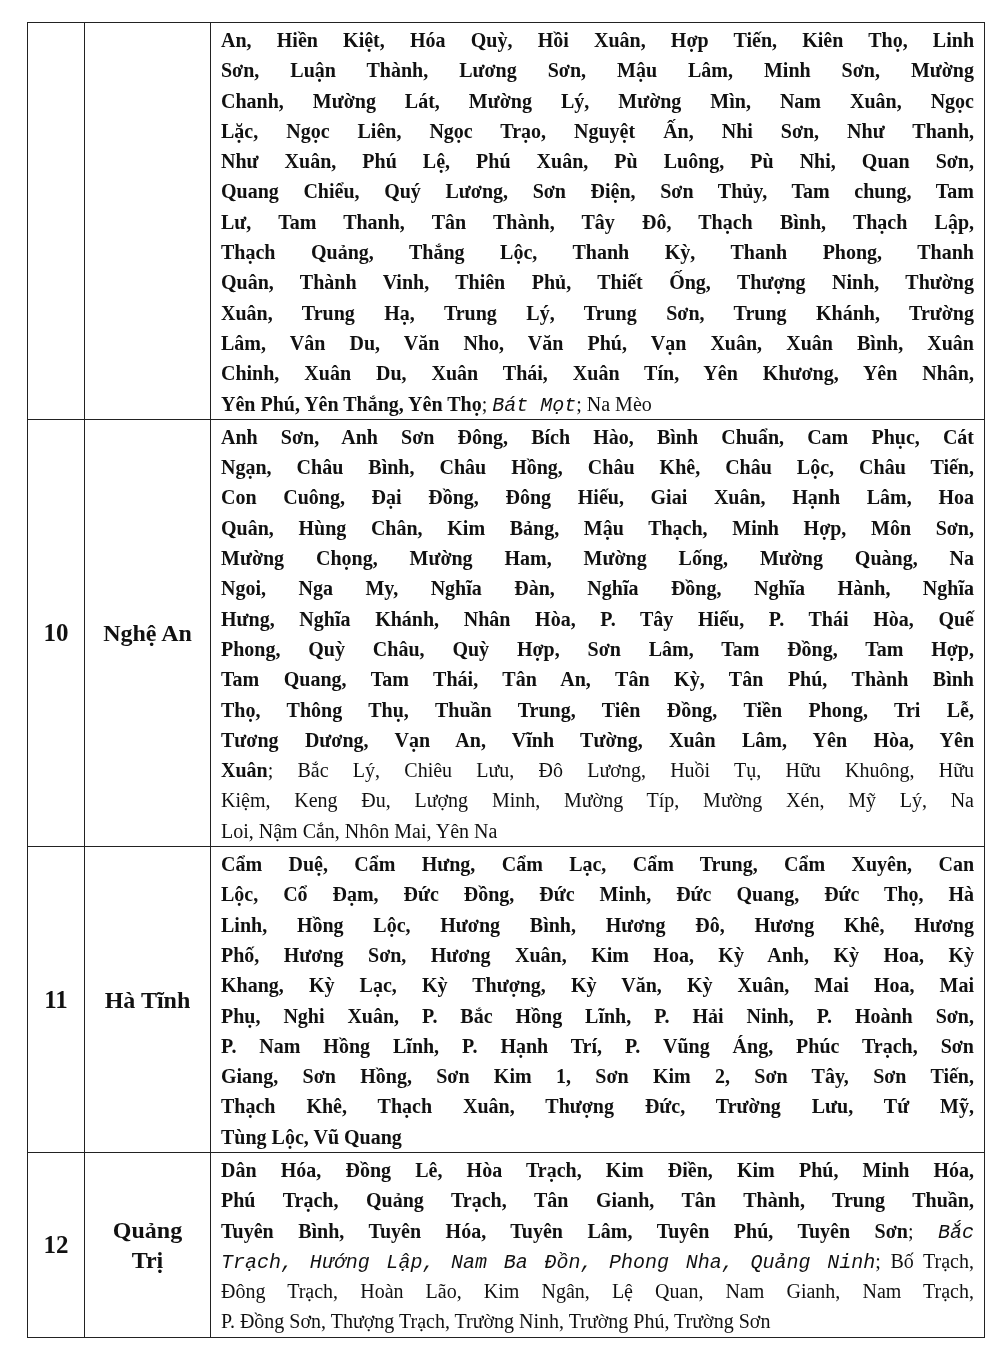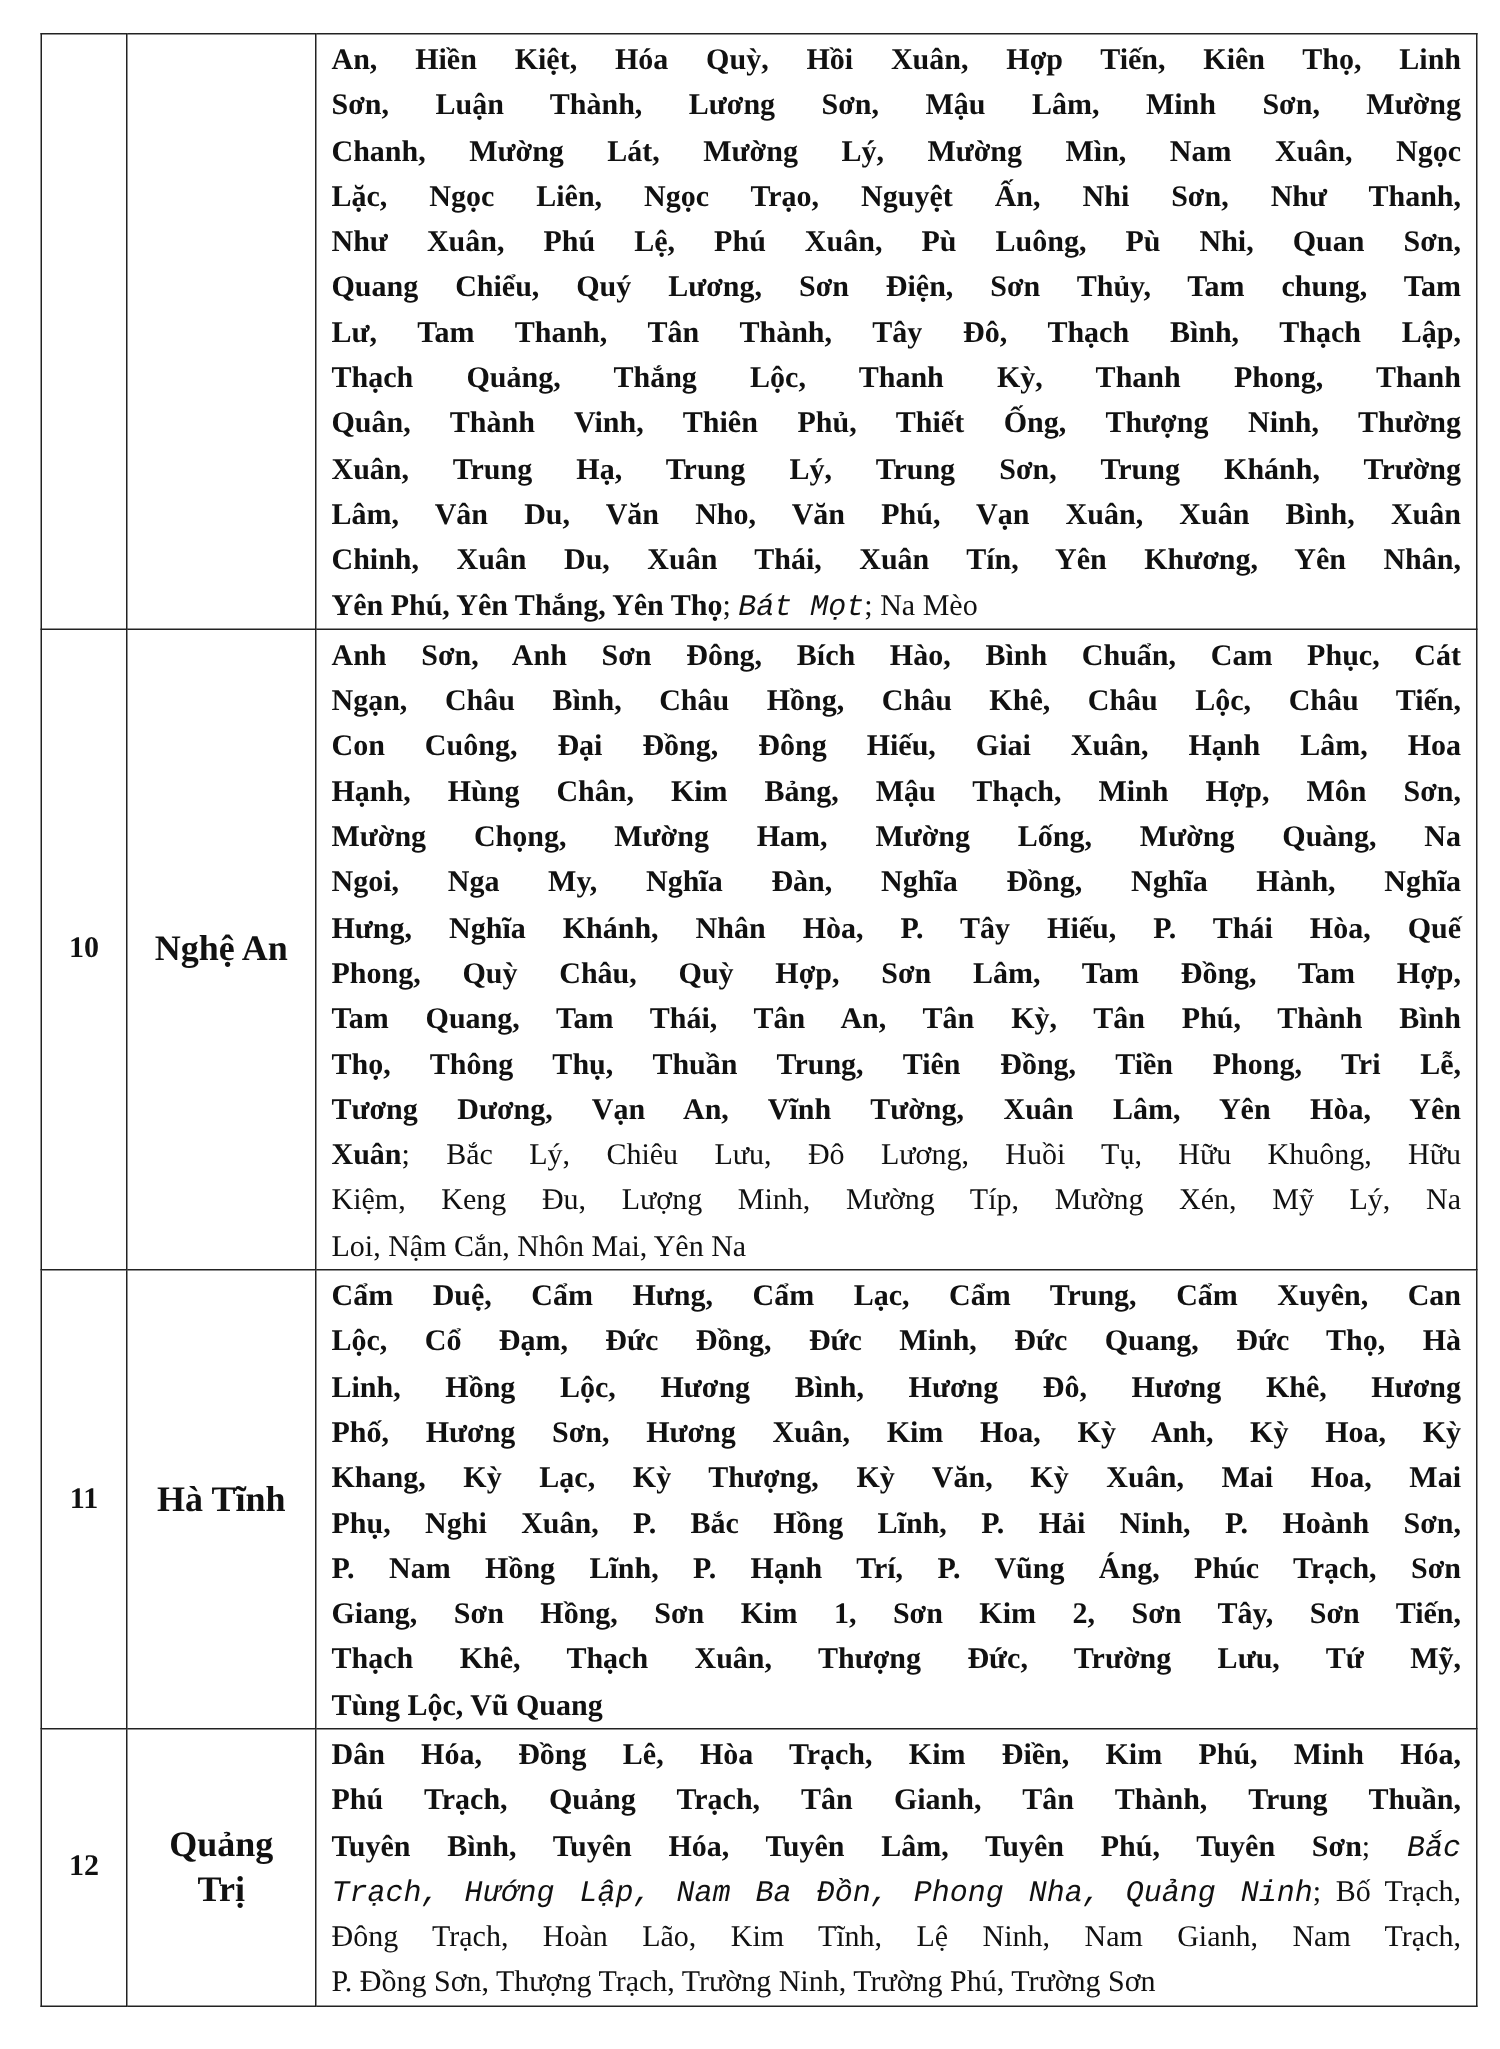--- a/index.html
+++ b/index.html
@@ -1,21 +1,21 @@
 <!DOCTYPE html>
 <html><head>
 <meta charset="utf-8">
 <style>
   html, body { margin:0; padding:0; background:#ffffff; }
   body { width:1000px; height:1366px; position:relative; overflow:hidden;
          font-family:"Liberation Serif","DejaVu Serif",serif; color:#111; }
   .tbl { position:absolute; left:27px; top:22px; width:936px;
          border-collapse:collapse; table-layout:fixed; }
   .tbl td { border:1.5px solid #222; vertical-align:middle; padding:0; }
-  .c1 { width:56px; text-align:center; font-weight:bold; font-size:20px; }
+  .c1 { width:56px; text-align:center; font-weight:bold; font-size:25px; }
   .c2 { width:125px; text-align:center; font-weight:bold; font-size:24px; line-height:30px;margin-top:35px; }
   .c3 { width:753px; padding:0 10px 0 10px !important; }
   .line { display:block; font-size:20px; line-height:30.3px; white-space:nowrap;
           text-align:justify; text-align-last:justify; height:30.3px; overflow:visible; }
   .line.last { text-align-last:left; }
   .b { font-weight:bold; }
   .i { font-style:italic; font-weight:normal;font-family:Liberation Mono, monospace; }
   .n { font-weight:normal; font-style:normal; }
   .line span { white-space:pre; }
   .r1 td { height:394px; }
@@ -51,21 +51,21 @@
         </td>
       </tr>
       <tr class="r10">
         <td class="c1">10</td>
         <td class="c2">Nghệ An</td>
         <td class="c3">
           <div class="wrap">
             <div class="line" style="white-space: nowrap; display: block;"><span class="b">Anh Sơn, Anh Sơn Đông, Bích Hào, Bình Chuẩn, Cam Phục, Cát</span></div>
             <div class="line" style="white-space: nowrap; display: block;"><span class="b">Ngạn, Châu Bình, Châu Hồng, Châu Khê, Châu Lộc, Châu Tiến,</span></div>
             <div class="line" style="white-space: nowrap; display: block;"><span class="b">Con Cuông, Đại Đồng, Đông Hiếu, Giai Xuân, Hạnh Lâm, Hoa</span></div>
-            <div class="line" style="white-space: nowrap; display: block;"><span class="b">Hạnh, Hùng Chân, Kim Bảng, Mậu Thạch, Minh Hợp, Môn Sơn,</span></div>
+            <div class="line" style="white-space: nowrap; display: block;"><span class="b">Quân, Hùng Chân, Kim Bảng, Mậu Thạch, Minh Hợp, Môn Sơn,</span></div>
             <div class="line" style="white-space: nowrap; display: block;"><span class="b">Mường Chọng, Mường Ham, Mường Lống, Mường Quàng, Na</span></div>
             <div class="line" style="white-space: nowrap; display: block;"><span class="b">Ngoi, Nga My, Nghĩa Đàn, Nghĩa Đồng, Nghĩa Hành, Nghĩa</span></div>
             <div class="line" style="white-space: nowrap; display: block;"><span class="b">Hưng, Nghĩa Khánh, Nhân Hòa, P. Tây Hiếu, P. Thái Hòa, Quế</span></div>
             <div class="line" style="white-space: nowrap; display: block;"><span class="b">Phong, Quỳ Châu, Quỳ Hợp, Sơn Lâm, Tam Đồng, Tam Hợp,</span></div>
             <div class="line" style="white-space: nowrap; display: block;"><span class="b">Tam Quang, Tam Thái, Tân An, Tân Kỳ, Tân Phú, Thành Bình</span></div>
             <div class="line" style="white-space: nowrap; display: block;"><span class="b">Thọ, Thông Thụ, Thuần Trung, Tiên Đồng, Tiền Phong, Tri Lễ,</span></div>
             <div class="line" style="white-space: nowrap; display: block;"><span class="b">Tương Dương, Vạn An, Vĩnh Tường, Xuân Lâm, Yên Hòa, Yên</span></div>
             <div class="line" style="white-space: nowrap; display: block;"><span class="b">Xuân</span><span class="n">; Bắc Lý, Chiêu Lưu, Đô Lương, Huồi Tụ, Hữu Khuông, Hữu</span></div>
             <div class="line" style="white-space: nowrap; display: block;"><span class="n">Kiệm, Keng Đu, Lượng Minh, Mường Típ, Mường Xén, Mỹ Lý, Na</span></div>
             <div class="line last" style="white-space: nowrap; display: block;"><span class="n">Loi, Nậm Cắn, Nhôn Mai, Yên Na</span></div>
@@ -95,19 +95,19 @@
         <td class="c2">
           <div>Quảng</div>
           <div>Trị</div>
         </td>
         <td class="c3">
           <div class="wrap">
             <div class="line" style="white-space: nowrap; display: block;"><span class="b">Dân Hóa, Đồng Lê, Hòa Trạch, Kim Điền, Kim Phú, Minh Hóa,</span></div>
             <div class="line" style="white-space: nowrap; display: block;"><span class="b">Phú Trạch, Quảng Trạch, Tân Gianh, Tân Thành, Trung Thuần,</span></div>
             <div class="line" style="white-space: nowrap; display: block;"><span class="b">Tuyên Bình, Tuyên Hóa, Tuyên Lâm, Tuyên Phú, Tuyên Sơn</span><span class="n">; </span><span class="i">Bắc</span></div>
             <div class="line" style="white-space: nowrap; display: block;"><span class="i">Trạch, Hướng Lập, Nam Ba Đồn, Phong Nha, Quảng Ninh</span><span class="n">; Bố Trạch,</span></div>
-            <div class="line" style="white-space: nowrap; display: block;"><span class="n">Đông Trạch, Hoàn Lão, Kim Tĩnh, Lệ Ninh, Nam Gianh, Nam Trạch,</span></div>
+            <div class="line" style="white-space: nowrap; display: block;"><span class="n">Đông Trạch, Hoàn Lão, Kim Ngân, Lệ Quan, Nam Gianh, Nam Trạch,</span></div>
             <div class="line last" style="white-space: nowrap; display: block;"><span class="n">P. Đồng Sơn, Thượng Trạch, Trường Ninh, Trường Phú, Trường Sơn</span></div>
           </div>
         </td>
       </tr>
     </tbody>
 </table>
 
 </body></html>

